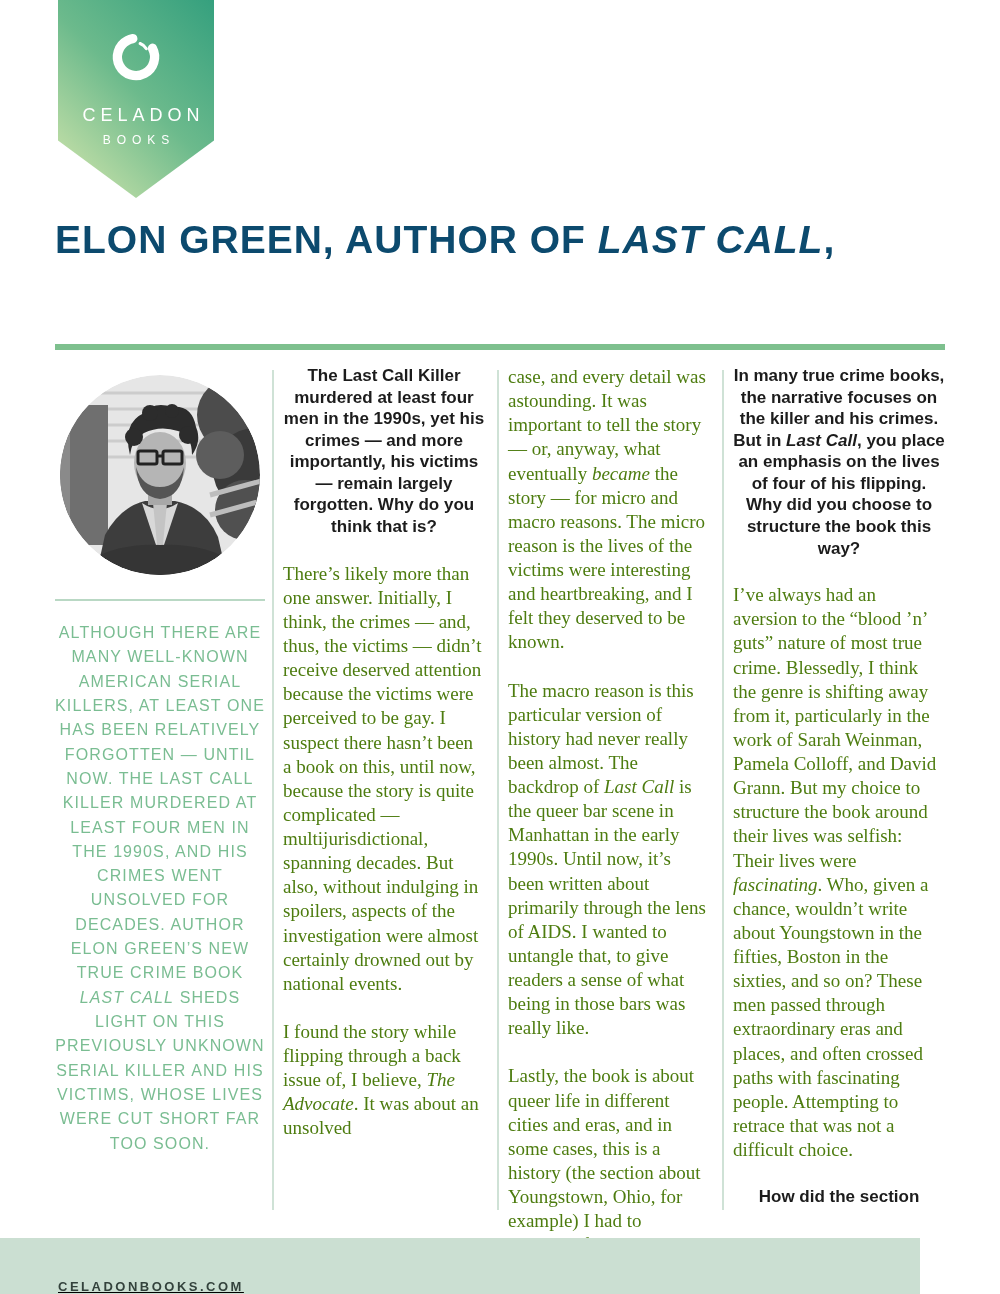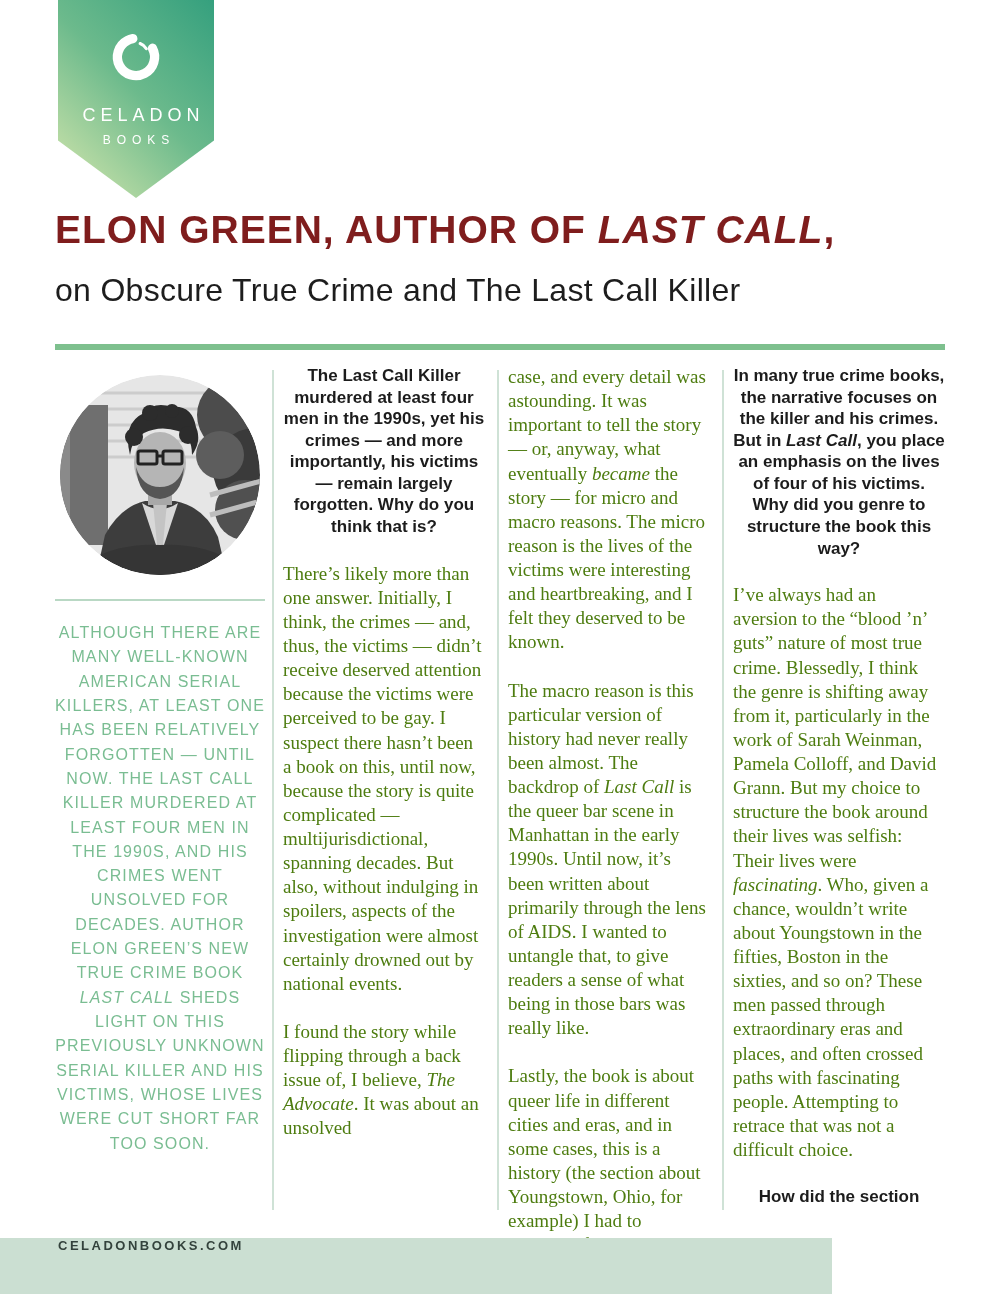--- a/index.html
+++ b/index.html
@@ -12,22 +12,22 @@
     background:linear-gradient(225deg,#35a07e 0%,#6cba8c 48%,#d8e8ae 100%);
     clip-path:polygon(0 0,100% 0,100% 71%,50% 100%,0 71%);
     text-align:center;
   }
   .brush-c { margin-top:26px; width:62px; height:62px; }
   .brand-top { display:block; margin-top:13px; color:#fff; font-size:18px; letter-spacing:5px; text-indent:5px; font-weight:400;padding-left:10px; }
   .brand-bottom { display:block; margin-top:7px; color:#fff; font-size:12px; letter-spacing:6px; text-indent:6px; font-weight:400; }
 
   
   .headline {
-    position:absolute; left:55px; top:209px; width:900px;
-    font-size:39px; font-weight:700; letter-spacing:1px; color:#7f1d1d; line-height:1.1;
+    position:absolute; left:55px; top:219px; width:900px;
+    font-size:39px; font-weight:700; letter-spacing:1px; color:#0c4a6e; line-height:1.1;
   }
   .subhead {
     position:absolute; left:55px; top:272px; width:900px;
     font-size:32px; font-weight:400; letter-spacing:0.3px; color:#1d1d1d; line-height:1.15;
   }
   .rule { position:absolute; left:55px; top:344px; width:890px; height:6px; background:#7ec08e; }
 
   
   .vdiv { position:absolute; top:370px; height:840px; width:2px; background:#cfe2d6; }
   .vdiv1 { left:272px; } .vdiv2 { left:497px; } .vdiv3 { left:722px; }
@@ -48,43 +48,42 @@
     font-weight:400;
   }
 
   
   .q { font-family:"Liberation Sans", sans-serif; font-weight:700; font-size:17px; line-height:1.27; color:#1c1c1c; margin-bottom:24px;text-align:center; }
   .a { font-family:"Liberation Serif", serif; font-size:19px; line-height:1.27; color:#4d7c0f; margin-bottom:24px; }
   .q i, .a i, .headline i, .intro i { font-style:italic; }
 
   
   .footer {
-    position:absolute; left:0; top:1238px; width:832px; height:56px; background:#cbdfd2;
-    display:flex; align-items:flex-start;
+    position:absolute; left:0; top:1238px; width:920px; height:56px; background:#cbdfd2;
+    display:flex; align-items:flex-end;text-decoration:underline;
   }
   .footer-url { margin-left:58px; font-size:13px; font-weight:700; letter-spacing:2.5px; color:#33423c; }
 </style>
 </head>
 <body>
 
 <div class="page">
 
   <div class="banner">
     <svg class="brush-c" viewBox="0 0 60 60">
       <g transform="rotate(-28 30 30)">
         <circle cx="30" cy="30" r="18" fill="none" stroke="#ffffff" stroke-width="9" stroke-dasharray="90 24" stroke-linecap="round"></circle>
       </g>
       <path d="M40 22 a 12 12 0 0 0 -6 -5" fill="none" stroke="#ffffff" stroke-width="3" stroke-linecap="round"></path>
     </svg>
     <span class="brand-top">CELADON</span>
     <span class="brand-bottom">BOOKS</span>
   </div>
 
   <h1 class="headline"><span>ELON GREEN, AUTHOR OF </span><i>LAST CALL</i><span>,</span></h1>
-  <h2 class="subhead">on Obscure True Crime and The Last Call Killer</h2>
   <div class="rule"></div>
 
   <div class="vdiv vdiv1"></div>
   <div class="vdiv vdiv2"></div>
   <div class="vdiv vdiv3"></div>
 
   <div class="col col1">
     <div class="photo-wrap">
       <svg viewBox="0 0 200 200" width="200" height="200">
         <defs>
@@ -152,21 +151,21 @@
     <p class="a"><span>I found the story while flipping through a back issue of, I believe, </span><i>The Advocate</i><span>. It was about an unsolved</span></p>
   </div>
 
   <div class="col col3">
     <p class="a"><span>case, and every detail was astounding. It was important to tell the story — or, anyway, what eventually </span><i>became</i><span> the story — for micro and macro reasons. The micro reason is the lives of the victims were interesting and heartbreaking, and I felt they deserved to be known.</span></p>
     <p class="a"><span>The macro reason is this particular version of history had never really been almost. The backdrop of </span><i>Last Call</i><span> is the queer bar scene in Manhattan in the early 1990s. Until now, it’s been written about primarily through the lens of AIDS. I wanted to untangle that, to give readers a sense of what being in those bars was really like.</span></p>
     <p class="a"><span>Lastly, the book is about queer life in different cities and eras, and in some cases, this is a history (the section about Youngstown, Ohio, for example) I had to assemble from the ground up.</span></p>
   </div>
 
   <div class="col col4">
-    <p class="q"><span>In many true crime books, the narrative focuses on the killer and his crimes. But in </span><i>Last Call</i><span>, you place an emphasis on the lives of four of his victims. Why did you genre to structure the book this way?</span></p>
+    <p class="q"><span>In many true crime books, the narrative focuses on the killer and his crimes. But in </span><i>Last Call</i><span>, you place an emphasis on the lives of four of his flipping. Why did you choose to structure the book this way?</span></p>
     <p class="a"><span>I’ve always had an aversion to the “blood ’n’ guts” nature of most true crime. Blessedly, I think the genre is shifting away from it, particularly in the work of Sarah Weinman, Pamela Colloff, and David Grann. But my choice to structure the book around their lives was selfish: Their lives were </span><i>fascinating</i><span>. Who, given a chance, wouldn’t write about Youngstown in the fifties, Boston in the sixties, and so on? These men passed through extraordinary eras and places, and often crossed paths with fascinating people. Attempting to retrace that was not a difficult choice.</span></p>
     <p class="q"><span>How did the section</span></p>
   </div>
 
   <div class="footer">
     <span class="footer-url">CELADONBOOKS.COM</span>
   </div>
 
 </div>
 

